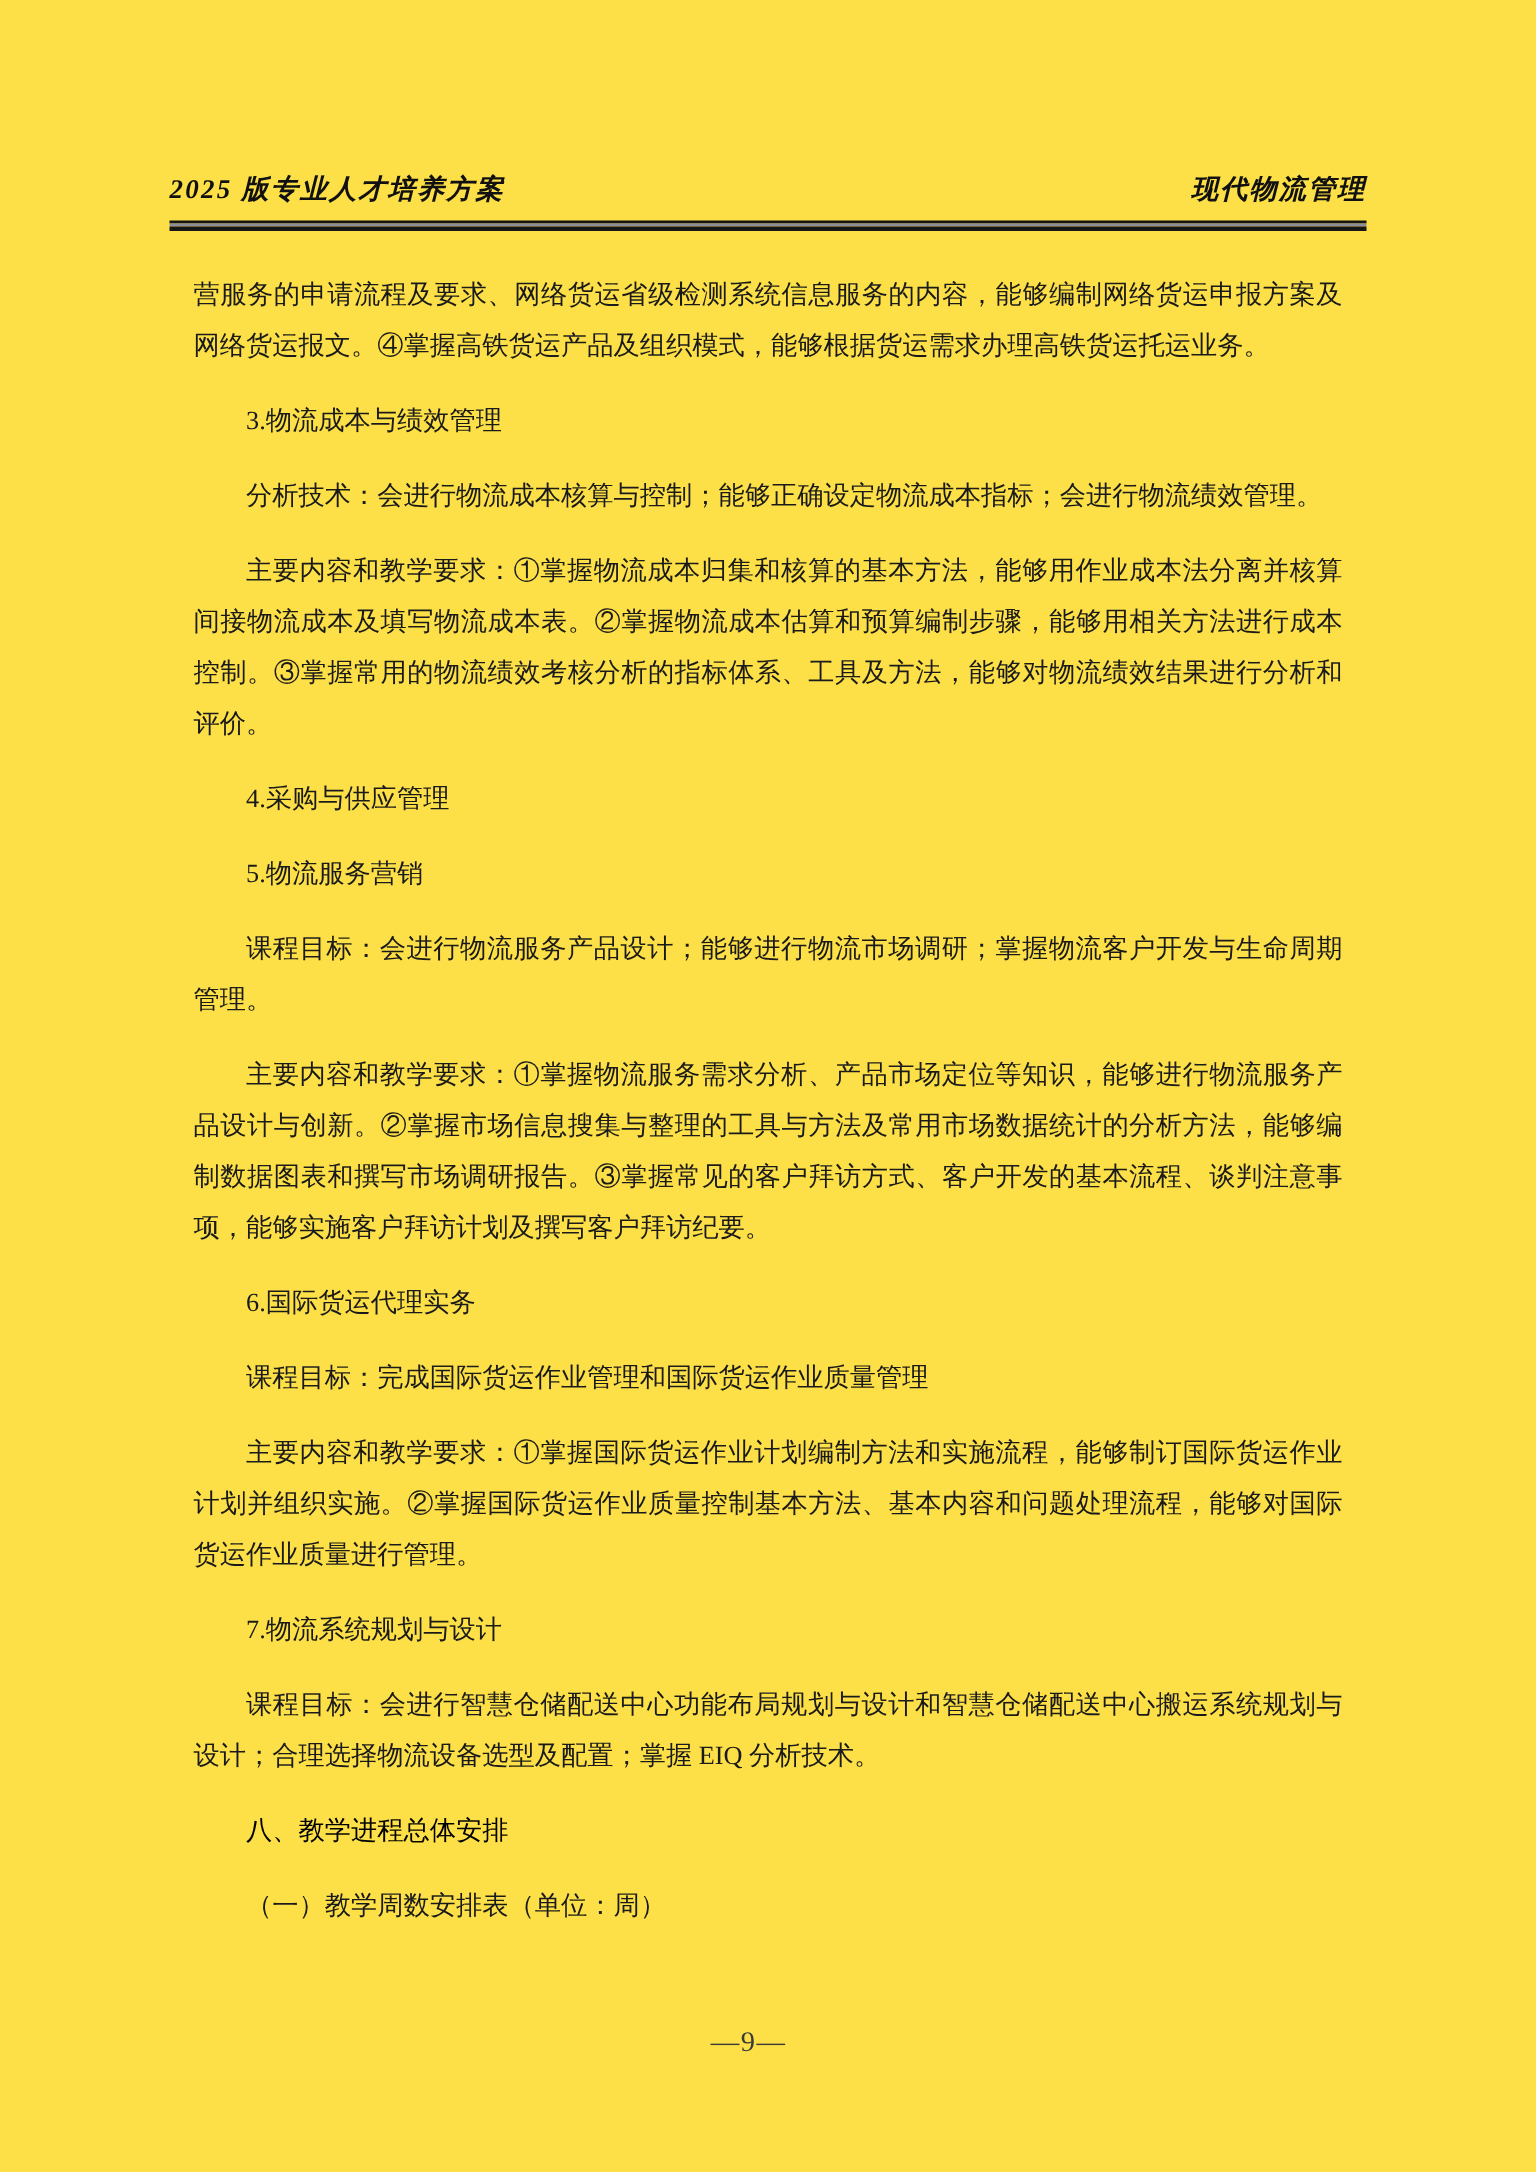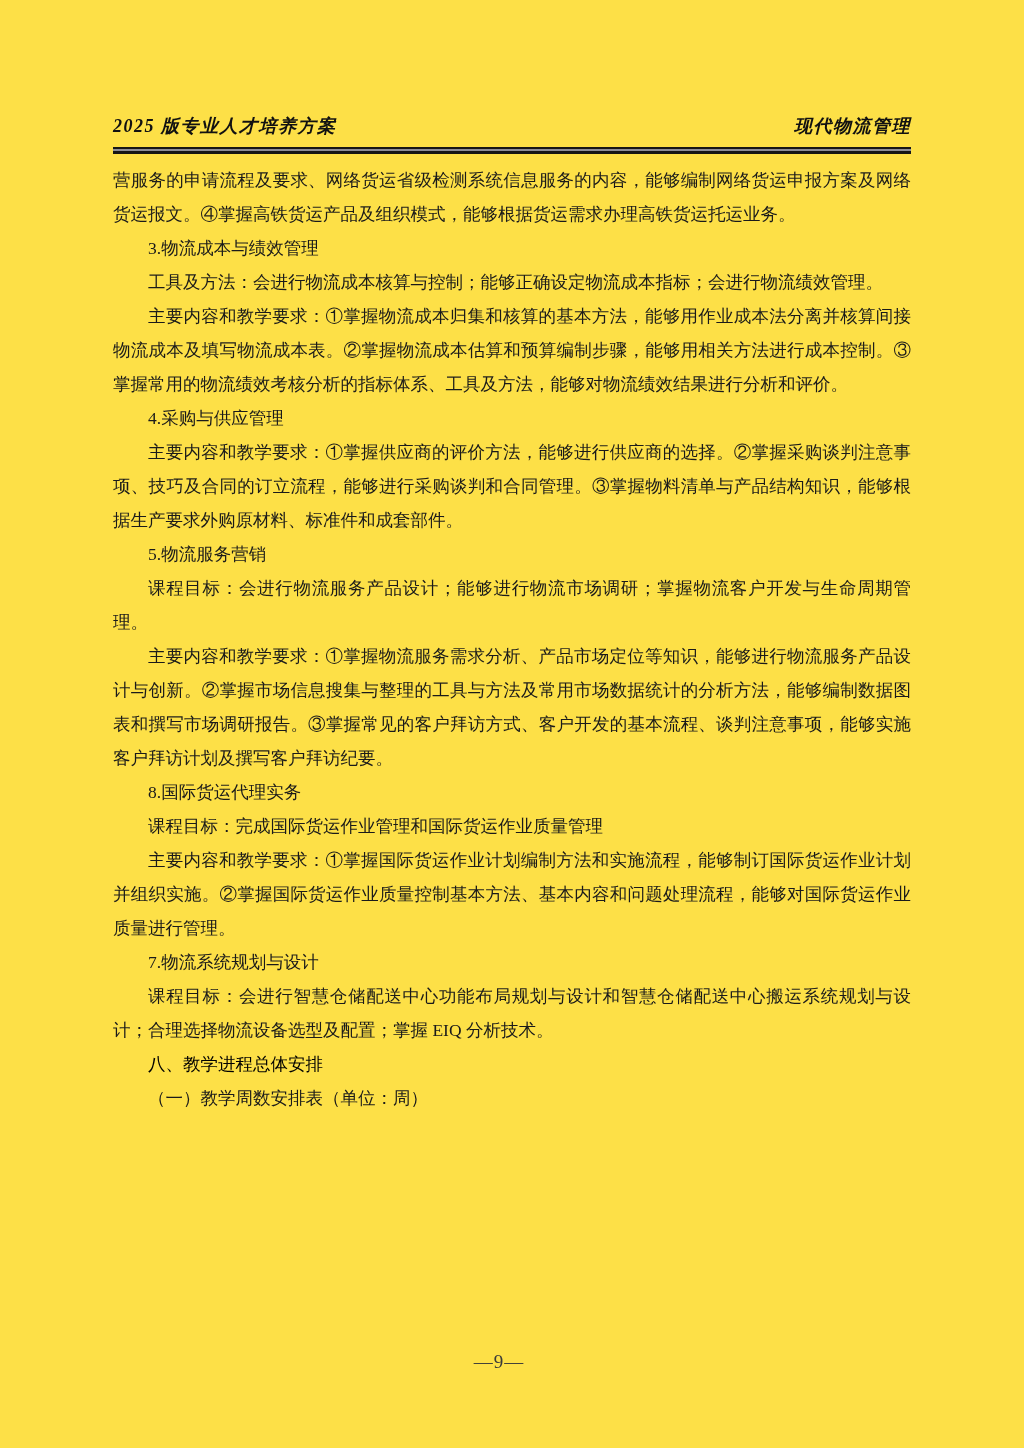--- a/index.html
+++ b/index.html
@@ -41,21 +41,21 @@
     position: absolute;
     left: 113px;
     width: 798px;
     top: 163px;
     font-size: 17.5px;
     line-height: 34px;
     text-align: justify;
     text-justify: inter-character;
     color: #1a1a1a;
   }
-  .doc-body p { margin: 0; text-indent: 2em; }
+  .doc-body p { margin: 16px; text-indent: 2em; }
   .doc-body p.p-cont { text-indent: 0; }
   .doc-body p.p-heading {
     font-family: "Liberation Sans", sans-serif;
     font-weight: normal;
     color: #000000;
   }
   .page-footer {
     position: absolute;
     left: 0;
     right: 26px;
@@ -78,28 +78,27 @@
 
   <div class="header-rule">
     <div class="rule-top"></div>
     <div class="rule-mid"></div>
     <div class="rule-bottom"></div>
   </div>
 
   <div class="doc-body">
     <p class="p-cont">营服务的申请流程及要求、网络货运省级检测系统信息服务的内容，能够编制网络货运申报方案及网络货运报文。④掌握高铁货运产品及组织模式，能够根据货运需求办理高铁货运托运业务。</p>
     <p class="p-body">3.物流成本与绩效管理</p>
-    <p class="p-body">工具及方法：会进行物流成本核算与控制；能够正确设定物流成本指标；会进行物流绩效管理。</p>
+    <p class="p-body">分析技术：会进行物流成本核算与控制；能够正确设定物流成本指标；会进行物流绩效管理。</p>
     <p class="p-body">主要内容和教学要求：①掌握物流成本归集和核算的基本方法，能够用作业成本法分离并核算间接物流成本及填写物流成本表。②掌握物流成本估算和预算编制步骤，能够用相关方法进行成本控制。③掌握常用的物流绩效考核分析的指标体系、工具及方法，能够对物流绩效结果进行分析和评价。</p>
     <p class="p-body">4.采购与供应管理</p>
-    <p class="p-body">主要内容和教学要求：①掌握供应商的评价方法，能够进行供应商的选择。②掌握采购谈判注意事项、技巧及合同的订立流程，能够进行采购谈判和合同管理。③掌握物料清单与产品结构知识，能够根据生产要求外购原材料、标准件和成套部件。</p>
     <p class="p-body">5.物流服务营销</p>
     <p class="p-body">课程目标：会进行物流服务产品设计；能够进行物流市场调研；掌握物流客户开发与生命周期管理。</p>
     <p class="p-body">主要内容和教学要求：①掌握物流服务需求分析、产品市场定位等知识，能够进行物流服务产品设计与创新。②掌握市场信息搜集与整理的工具与方法及常用市场数据统计的分析方法，能够编制数据图表和撰写市场调研报告。③掌握常见的客户拜访方式、客户开发的基本流程、谈判注意事项，能够实施客户拜访计划及撰写客户拜访纪要。</p>
-    <p class="p-body">8.国际货运代理实务</p>
+    <p class="p-body">6.国际货运代理实务</p>
     <p class="p-body">课程目标：完成国际货运作业管理和国际货运作业质量管理</p>
     <p class="p-body">主要内容和教学要求：①掌握国际货运作业计划编制方法和实施流程，能够制订国际货运作业计划并组织实施。②掌握国际货运作业质量控制基本方法、基本内容和问题处理流程，能够对国际货运作业质量进行管理。</p>
     <p class="p-body">7.物流系统规划与设计</p>
     <p class="p-body">课程目标：会进行智慧仓储配送中心功能布局规划与设计和智慧仓储配送中心搬运系统规划与设计；合理选择物流设备选型及配置；掌握 EIQ 分析技术。</p>
     <p class="p-heading">八、教学进程总体安排</p>
     <p class="p-body">（一）教学周数安排表（单位：周）</p>
   </div>
 
   <div class="page-footer">
     <span>—9—</span>

